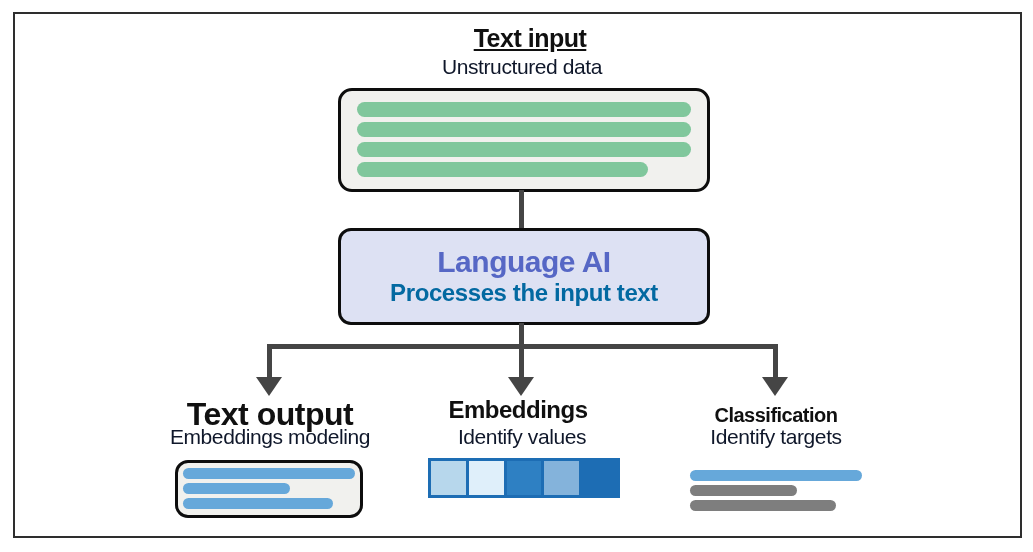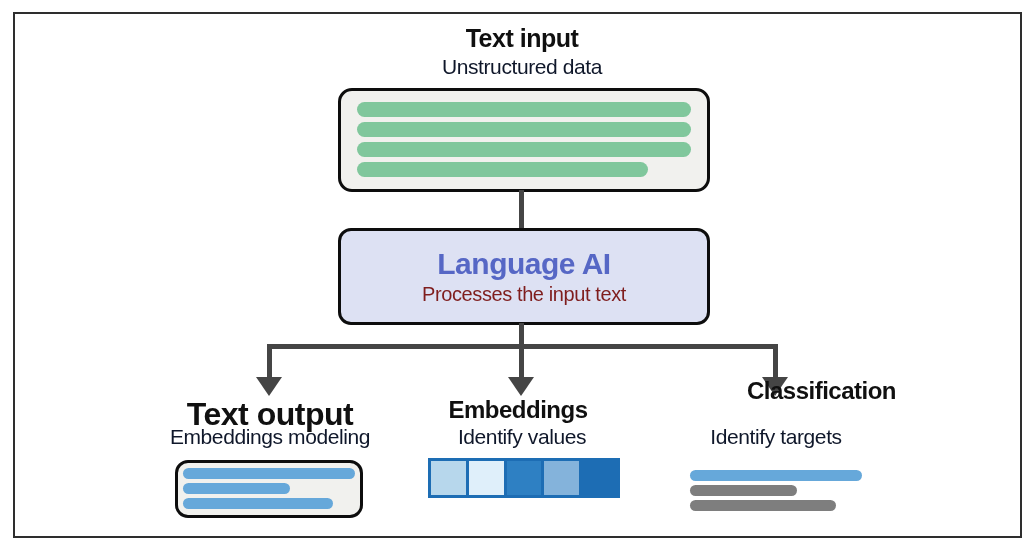--- a/index.html
+++ b/index.html
@@ -9,21 +9,21 @@
   }
   .abs{position:absolute;}
   .frame{
     left:13px;top:12px;width:1009px;height:526px;
     border:2px solid #2e2e2e;box-sizing:border-box;background:#ffffff;
   }
   
   .h1{font-size:25px;font-weight:700;color:#101010;text-align:center;letter-spacing:-0.5px;line-height:1.1;}
   .sub{font-size:21px;font-weight:400;color:#0f172a;text-align:center;letter-spacing:-0.4px;line-height:1.1;}
   .ai-title{font-size:30px;font-weight:700;color:#5667c5;text-align:left;letter-spacing:-0.5px;line-height:1.15;}
-  .ai-sub{font-size:20px;font-weight:400;color:#7f1d1d;text-align:center;letter-spacing:-0.4px;line-height:1.2;}
+  .ai-sub{font-size:24px;font-weight:700;color:#0369a1;text-align:center;letter-spacing:-0.4px;line-height:1.2;}
   
   .doc-box{
     background:#f1f1ee;border:3.5px solid #0d0d0d;border-radius:14px;
     box-sizing:border-box;display:flex;flex-direction:column;
   }
   .input-doc{left:338px;top:88px;width:372px;height:104px;padding:11px 16px;gap:5px;}
   .input-doc .bar{height:15px;border-radius:8px;flex:none;}
   .output-doc{left:175px;top:460px;width:188px;height:58px;border-width:3px;border-radius:13px;padding:5px;gap:4px;}
   .output-doc .bar{height:11px;border-radius:6px;flex:none;}
   .ai-box{
@@ -49,21 +49,21 @@
   .emb-strip .cell + .cell{border-left:3px solid #1d6db4;}
   
   .class-bars{left:690px;top:470px;width:172px;display:flex;flex-direction:column;gap:4px;}
   .class-bars .bar{height:11px;border-radius:6px;flex:none;}
 </style>
 </head>
 <body>
 
 <div class="frame abs"></div>
 
-<div class="h1 abs" style="left:322px;top:25px;width:400px;">Text input</div>
+<div class="h1 abs" style="left:330px;top:25px;width:400px;text-decoration:underline;">Text input</div>
 <div class="sub abs" style="left:322px;top:55px;width:400px;">Unstructured data</div>
 <div class="doc-box input-doc abs">
     <div class="bar" style="width: 100%; background: rgb(128, 199, 156);"></div>
     <div class="bar" style="width: 100%; background: rgb(128, 199, 156);"></div>
     <div class="bar" style="width: 100%; background: rgb(128, 199, 156);"></div>
     <div class="bar" style="width: 87%; background: rgb(128, 199, 156);"></div>
   </div>
 
 <div class="connector abs" style="left:519px;top:190px;height:40px;"></div>
 
@@ -93,19 +93,19 @@
 <div class="h1 abs" style="left:398px;top:397px;width:240px;font-size:24px;">Embeddings</div>
 <div class="sub abs" style="left:402px;top:425px;width:240px;">Identify values</div>
 <div class="emb-strip abs">
     <div class="cell" style="background: rgb(183, 215, 236);"></div>
     <div class="cell" style="background: rgb(223, 239, 250);"></div>
     <div class="cell" style="background: rgb(46, 128, 195);"></div>
     <div class="cell" style="background: rgb(132, 179, 219);"></div>
     <div class="cell" style="background: rgb(29, 109, 180);"></div>
   </div>
 
-<div class="h1 abs" style="left:656px;top:378px;width:240px;font-size:24px;text-align:right;">Classification</div>
+<div class="h1 abs" style="left:656px;top:404px;width:240px;font-size:20px;">Classification</div>
 <div class="sub abs" style="left:656px;top:425px;width:240px;">Identify targets</div>
 <div class="class-bars abs">
     <div class="bar" style="width: 100%; background: rgb(102, 168, 218);"></div>
     <div class="bar" style="width: 62%; background: rgb(126, 126, 126);"></div>
     <div class="bar" style="width: 85%; background: rgb(126, 126, 126);"></div>
   </div>
 
 </body></html>

